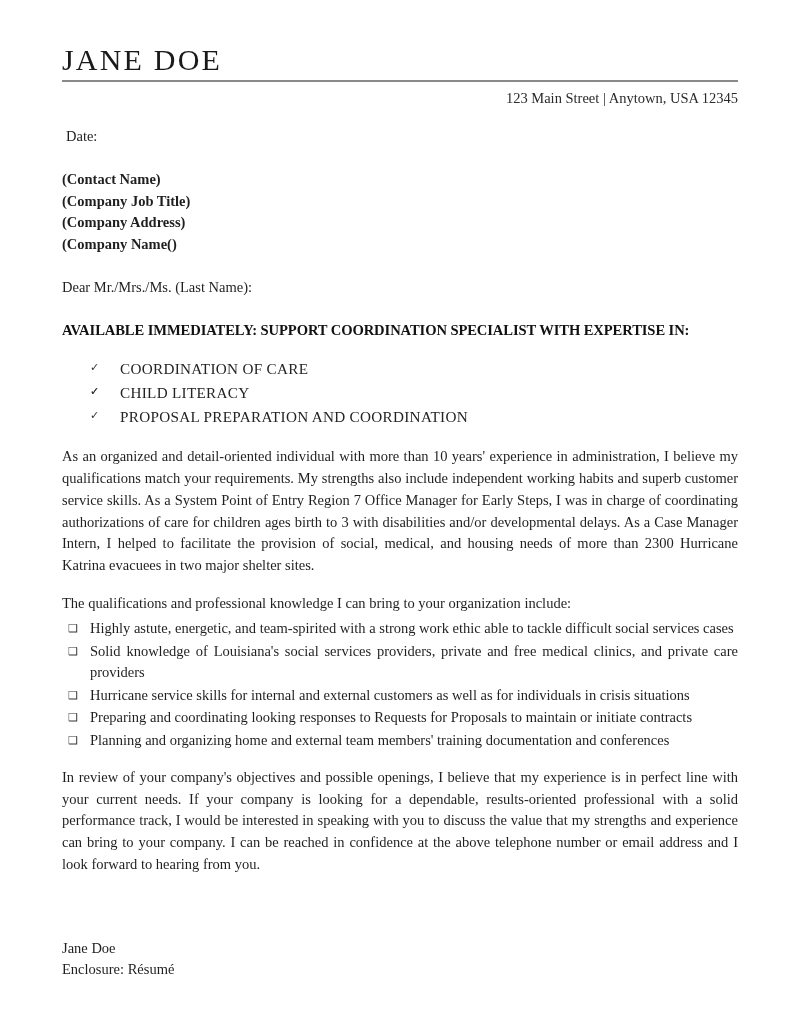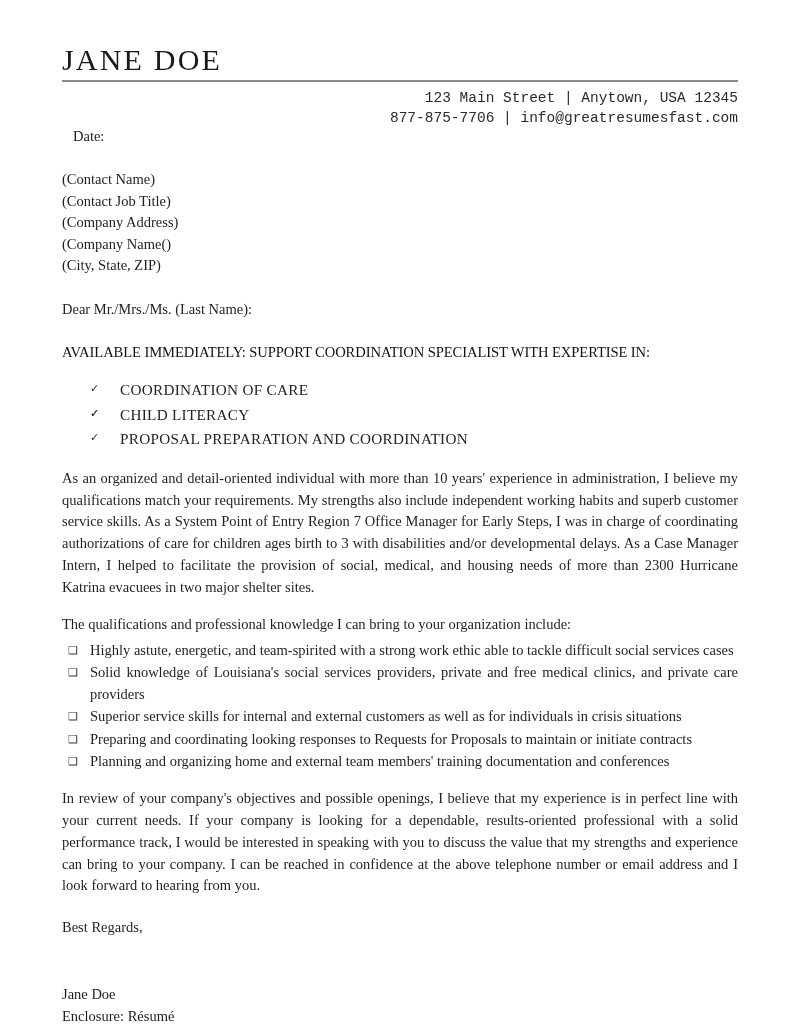--- a/index.html
+++ b/index.html
@@ -46,45 +46,44 @@
     height: 2px;
     background: #8a8a8a;
     width: 676px;
   }
   .contact-block {
     margin-top: 6px;
     text-align: right;
     font-size: 14.5px;
     line-height: 1.42;
     color: #2a2a2a;
-    font-family: Liberation Mono, monospace;
   }
   .contact-line { white-space: nowrap; }
 
   
   .body-area {
     position: absolute;
     left: 62px;
     top: 126px;
     width: 676px;
     font-size: 14.5px;
     line-height: 1.47;
     color: #1f1f1f;
   }
 
-  .date-line { margin: 0 0 22px 11px; }
-
-  .addr-block { margin: 0 0 22px 0; }
+  .date-line { margin: 0 0 22px 4px; }
+
+  .addr-block { margin: 0 0 22px 0; font-weight: bold; }
   .addr-line { margin: 0; line-height: 1.48; }
 
   .salutation { margin: 16px 0 22px 0; }
 
   .headline {
     margin: 0 0 16px 0;
-    font-weight: normal;
+    font-weight: bold;
     font-size: 14.6px;
     letter-spacing: -0.1px;
     color: #111111;
     white-space: nowrap;
   }
 
   
   .check-list {
     list-style: none;
     margin: 0 0 18px 0;
@@ -148,34 +147,32 @@
 </head>
 <body>
 
 <div class="page">
 
   <div class="header">
     <div class="name">JANE DOE</div>
     <div class="name-rule"></div>
     <div class="contact-block">
       <div class="contact-line">123 Main Street | Anytown, USA 12345</div>
-      <div class="contact-line">877-875-7706 | info@greatresumesfast.com</div>
     </div>
   </div>
 
   <div class="body-area">
 
     <p class="date-line">Date:</p>
 
     <div class="addr-block">
       <p class="addr-line">(Contact Name)</p>
-      <p class="addr-line">(Contact Job Title)</p>
+      <p class="addr-line">(Company Job Title)</p>
       <p class="addr-line">(Company Address)</p>
       <p class="addr-line">(Company Name()</p>
-      <p class="addr-line">(City, State, ZIP)</p>
     </div>
 
     <p class="salutation">Dear Mr./Mrs./Ms. (Last Name):</p>
 
     <p class="headline">AVAILABLE IMMEDIATELY: SUPPORT COORDINATION SPECIALIST WITH EXPERTISE IN:</p>
 
     <ul class="check-list">
       <li class="check-item">
         <span class="check-mark">✓</span>
         <span>COORDINATION OF CARE</span>
@@ -201,35 +198,34 @@
       <li class="square-item">
         <span class="square-mark">❑</span>
         <span>Highly astute, energetic, and team-spirited with a strong work ethic able to tackle difficult social services cases</span>
       </li>
       <li class="square-item">
         <span class="square-mark">❑</span>
         <span>Solid knowledge of Louisiana's social services providers, private and free medical clinics, and private care providers</span>
       </li>
       <li class="square-item no-justify">
         <span class="square-mark">❑</span>
-        <span>Superior service skills for internal and external customers as well as for individuals in crisis situations</span>
+        <span>Hurricane service skills for internal and external customers as well as for individuals in crisis situations</span>
       </li>
       <li class="square-item no-justify">
         <span class="square-mark">❑</span>
         <span>Preparing and coordinating looking responses to Requests for Proposals to maintain or initiate contracts</span>
       </li>
       <li class="square-item no-justify">
         <span class="square-mark">❑</span>
         <span>Planning and organizing home and external team members' training documentation and conferences</span>
       </li>
     </ul>
 
     <p class="para">In review of your company's objectives and possible openings, I believe that my experience is in perfect line with your current needs. If your company is looking for a dependable, results-oriented professional with a solid performance track, I would be interested in speaking with you to discuss the value that my strengths and experience can bring to your company. I can be reached in confidence at the above telephone number or email address and I look forward to hearing from you.</p>
 
-    <p class="closing">Best Regards,</p>
 
     <div class="sign-gap"></div>
 
     <p class="sign-line">Jane Doe</p>
     <p class="sign-line">Enclosure: Résumé</p>
 
   </div>
 </div>
 
 </body></html>

